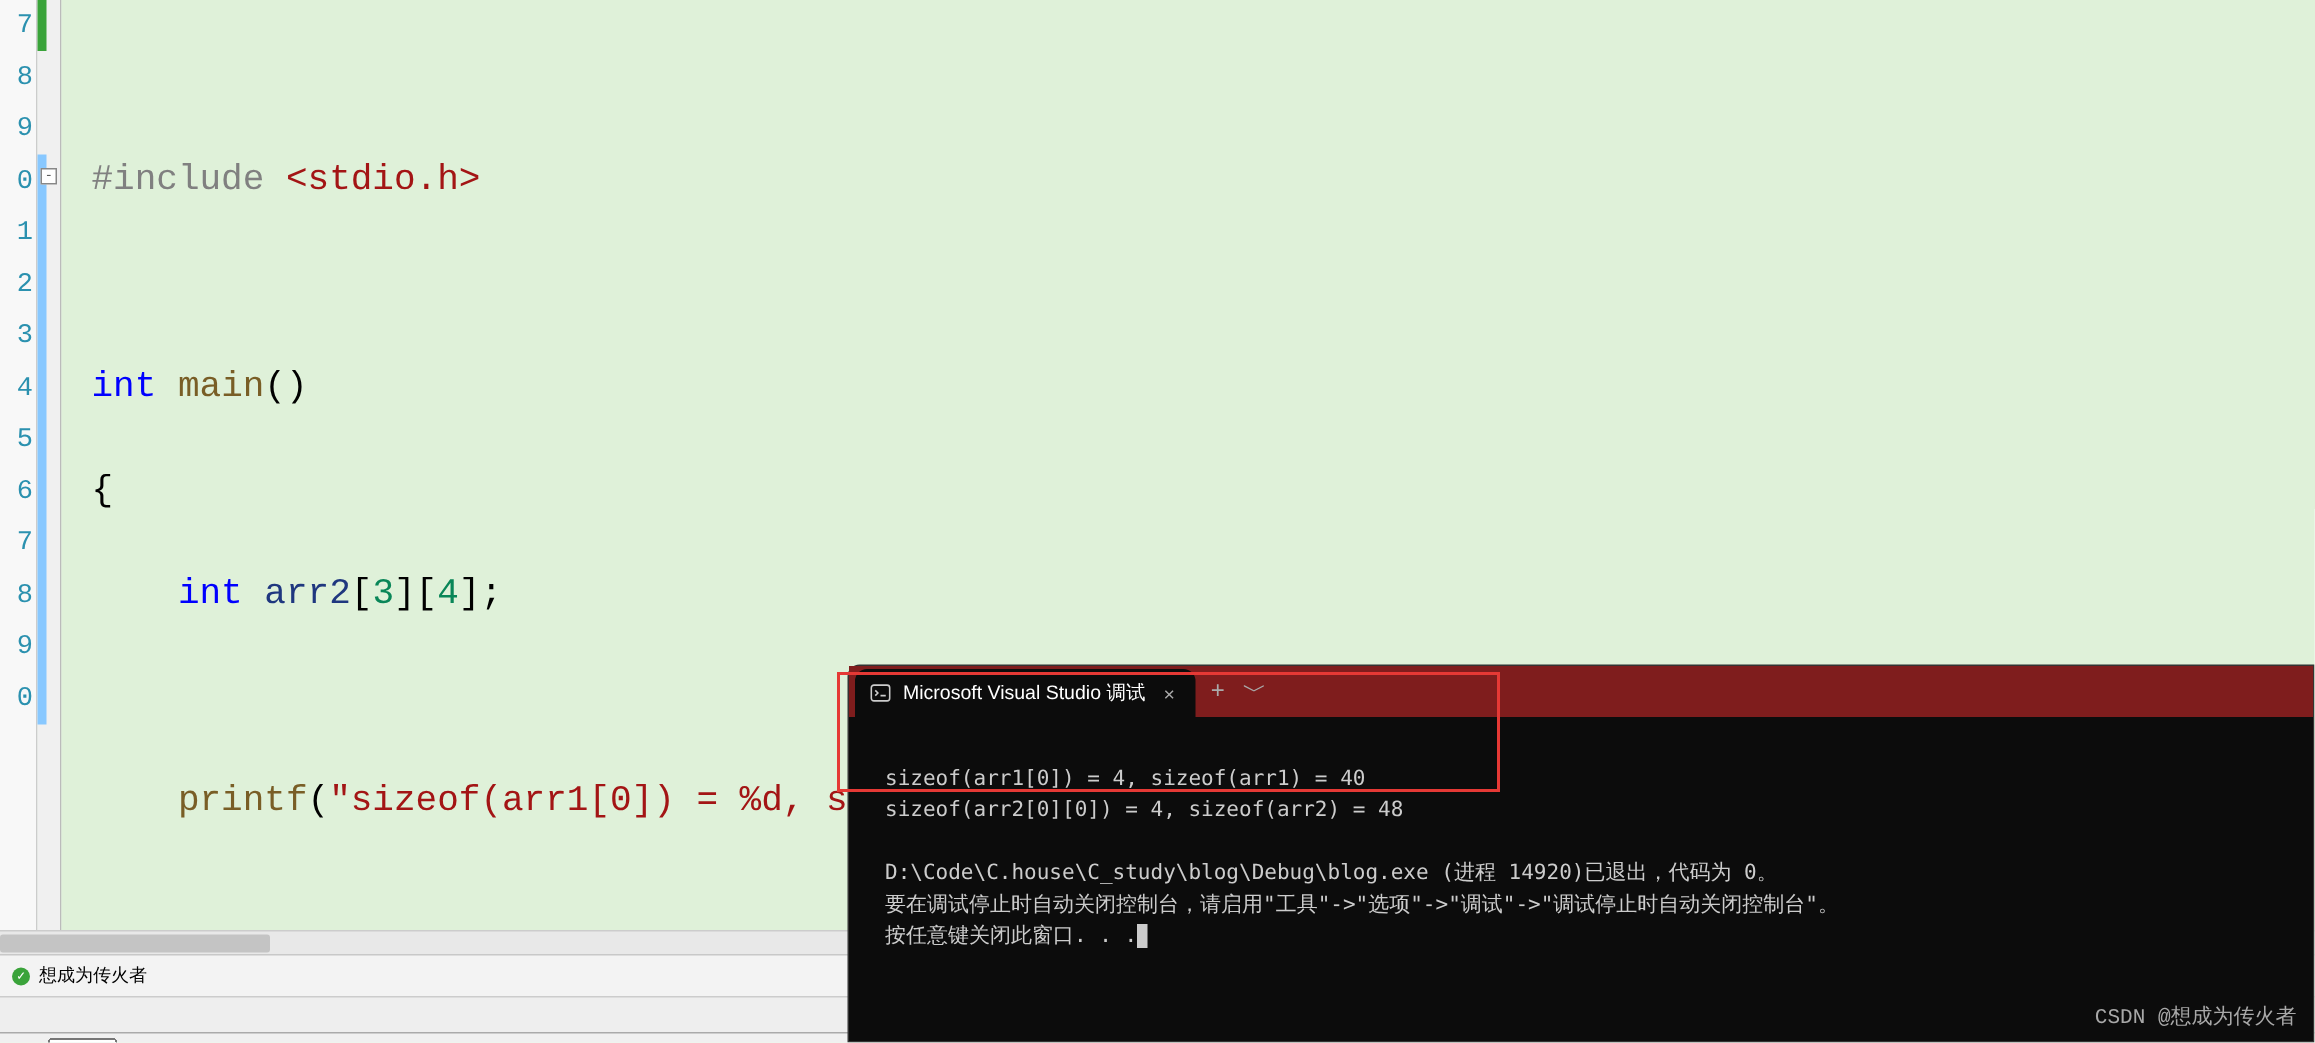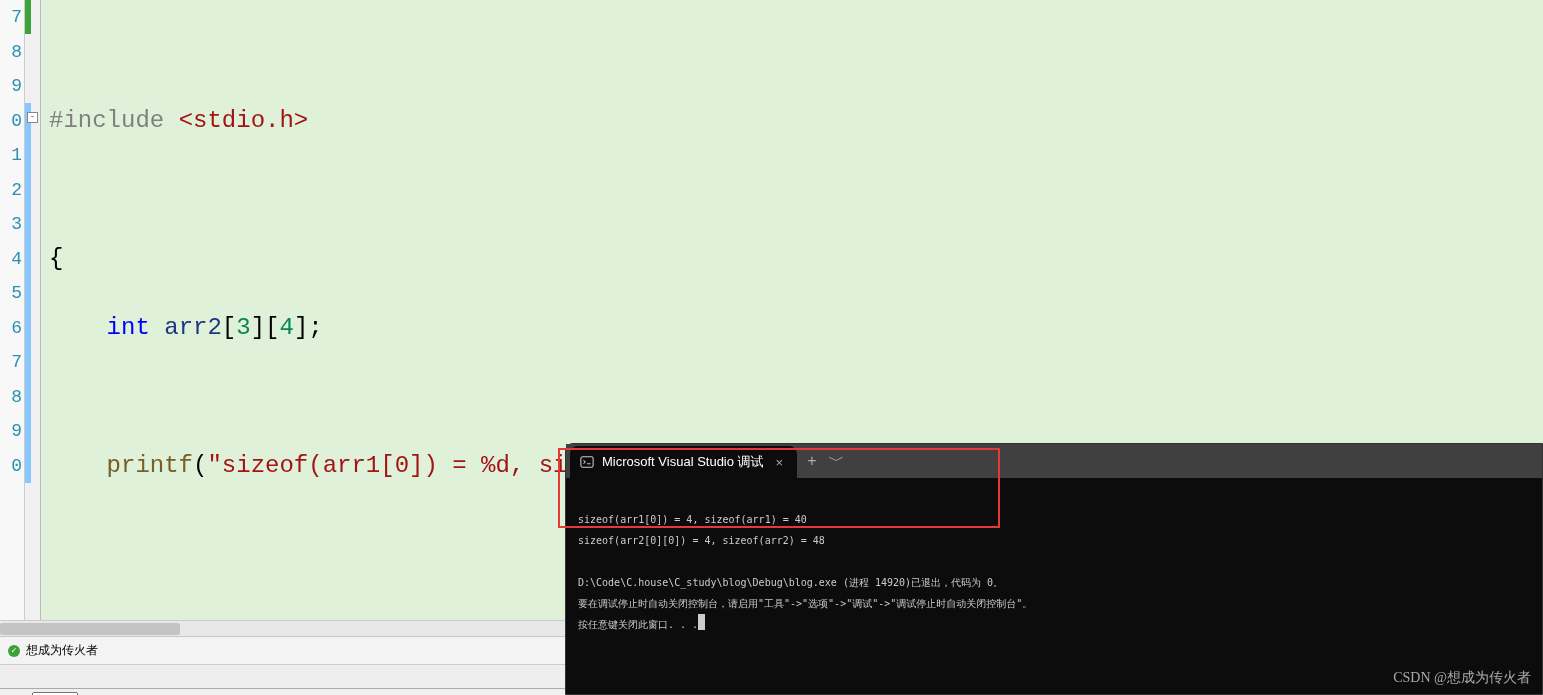--- a/index.html
+++ b/index.html
@@ -43,21 +43,21 @@
   line-height: 9px;
   text-align: center;
   color: #555;
 }
 .code-area {
   flex: 1;
   background: #dff1d9;
   font-size: 24px;
   line-height: 34.5px;
   white-space: pre;
-  padding-left: 8px;
+  padding-left: 20px;
   position: relative;
   overflow: hidden;
 }
 .code-line { height: 34.5px; }
 .kw { color: #0000ff; }
 .pp { color: #808080; }
 .inc { color: #a31515; }
 .fn { color: #795e26; }
 .str { color: #a31515; }
 .esc { color: #c0001a; }
@@ -123,21 +123,21 @@
   width: 978px;
   height: 252px;
   background: #0c0c0c;
   color: #cccccc;
   border-top-left-radius: 8px;
   border: 1px solid #333;
   font-family: Consolas, "NSimSun", monospace;
 }
 .term-titlebar {
   height: 34px;
-  background: #404040;
+  background: #7f1d1d;
   display: flex;
   align-items: stretch;
 }
 .term-tab {
   display: flex;
   align-items: center;
   background: #0c0c0c;
   color: #fff;
   padding: 0 10px;
   gap: 8px;
@@ -155,43 +155,43 @@
 }
 .term-actions {
   display: flex;
   align-items: center;
   gap: 12px;
   padding: 0 10px;
   color: #aaa;
   font-family: "Segoe UI", sans-serif;
 }
 .term-body {
-  padding: 10px 12px;
-  font-size: 10px;
+  padding: 10px 24px;
+  font-size: 14px;
   line-height: 21px;
   white-space: pre;
 }
 .term-cursor {
   display: inline-block;
   width: 7px; height: 16px;
   background: #ccc;
   vertical-align: text-bottom;
 }
 .red-box {
   position: absolute;
   border: 2px solid #e53935;
   pointer-events: none;
 }
 .watermark {
   position: absolute;
   right: 12px;
   bottom: 8px;
   color: rgba(220,220,220,0.75);
   font-size: 14px;
-  font-family: Liberation Serif, serif;
+  font-family: Liberation Mono, monospace;
 }
 .hscroll {
   height: 16px;
   background: #e8e8e8;
   border-top: 1px solid #ccc;
   position: relative;
 }
 .hscroll .thumb {
   position: absolute;
   left: 0; top: 2px;
@@ -222,20 +222,21 @@
   </div>
   <div class="fold-col">
     <div class="highlight-bar" style="height:34px;top:0"></div>
     <div class="change-bar" style="top:103px;height:380px"></div>
     <div class="fold-box" style="top:112px">-</div>
   </div>
   <div class="code-area">
 <div class="code-line"></div>
 <div class="code-line"><span class="pp">#include </span><span class="inc">&lt;stdio.h&gt;</span></div>
 <div class="code-line"></div>
+<div class="code-line"><span class="kw">int</span> <span class="fn">main</span><span class="punct">()</span></div>
 <div class="code-line"><span class="punct">{</span></div>
 <div class="code-line">    <span class="kw">int</span> <span class="var">arr2</span><span class="punct">[</span><span class="num">3</span><span class="punct">][</span><span class="num">4</span><span class="punct">];</span></div>
 <div class="code-line"></div>
 <div class="code-line">    <span class="fn">printf</span><span class="punct">(</span><span class="str">"sizeof(arr1[0]) = %d, sizeof(arr1) = %d</span><span class="esc">\n</span><span class="str">"</span><span class="punct">, </span><span class="kw">sizeof</span><span class="punct">(</span><span class="var">arr1</span><span class="punct">[</span><span class="num">0</span><span class="punct">]), </span><span class="kw">sizeof</span><span class="punct">(</span><span class="var">arr1</span><span class="punct">));</span></div>
 
 
 
 
 
   </div>

